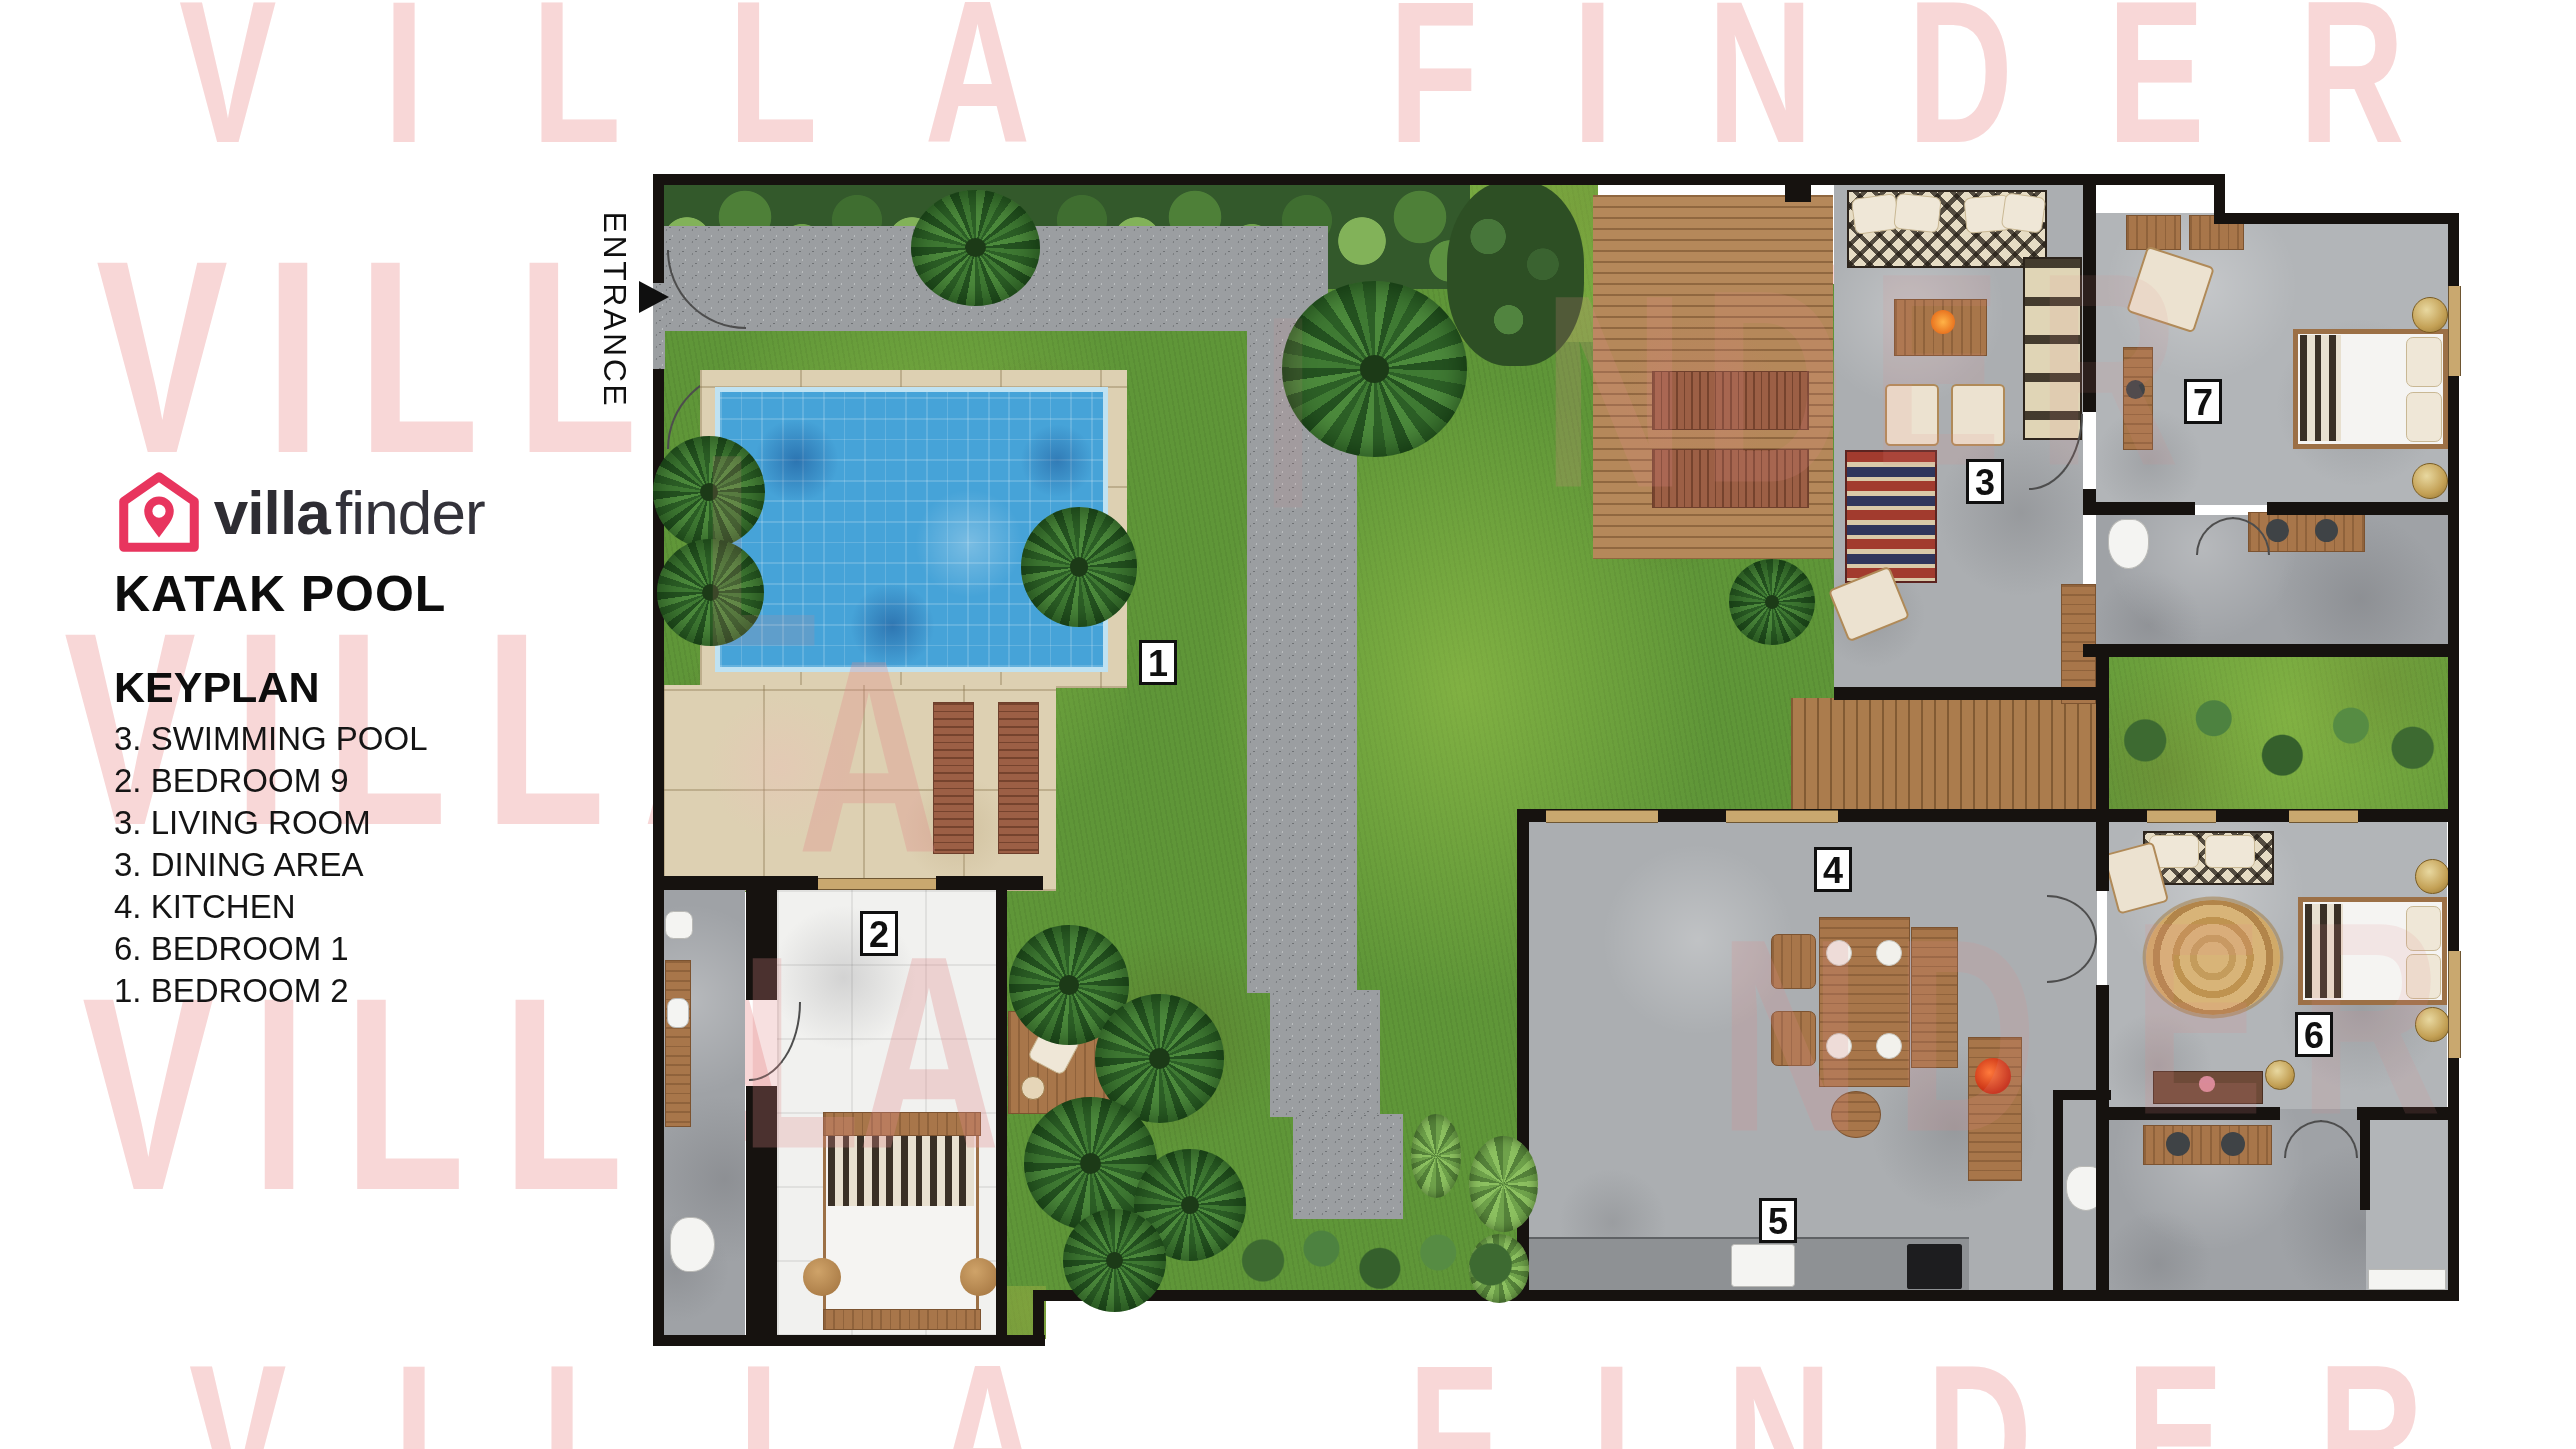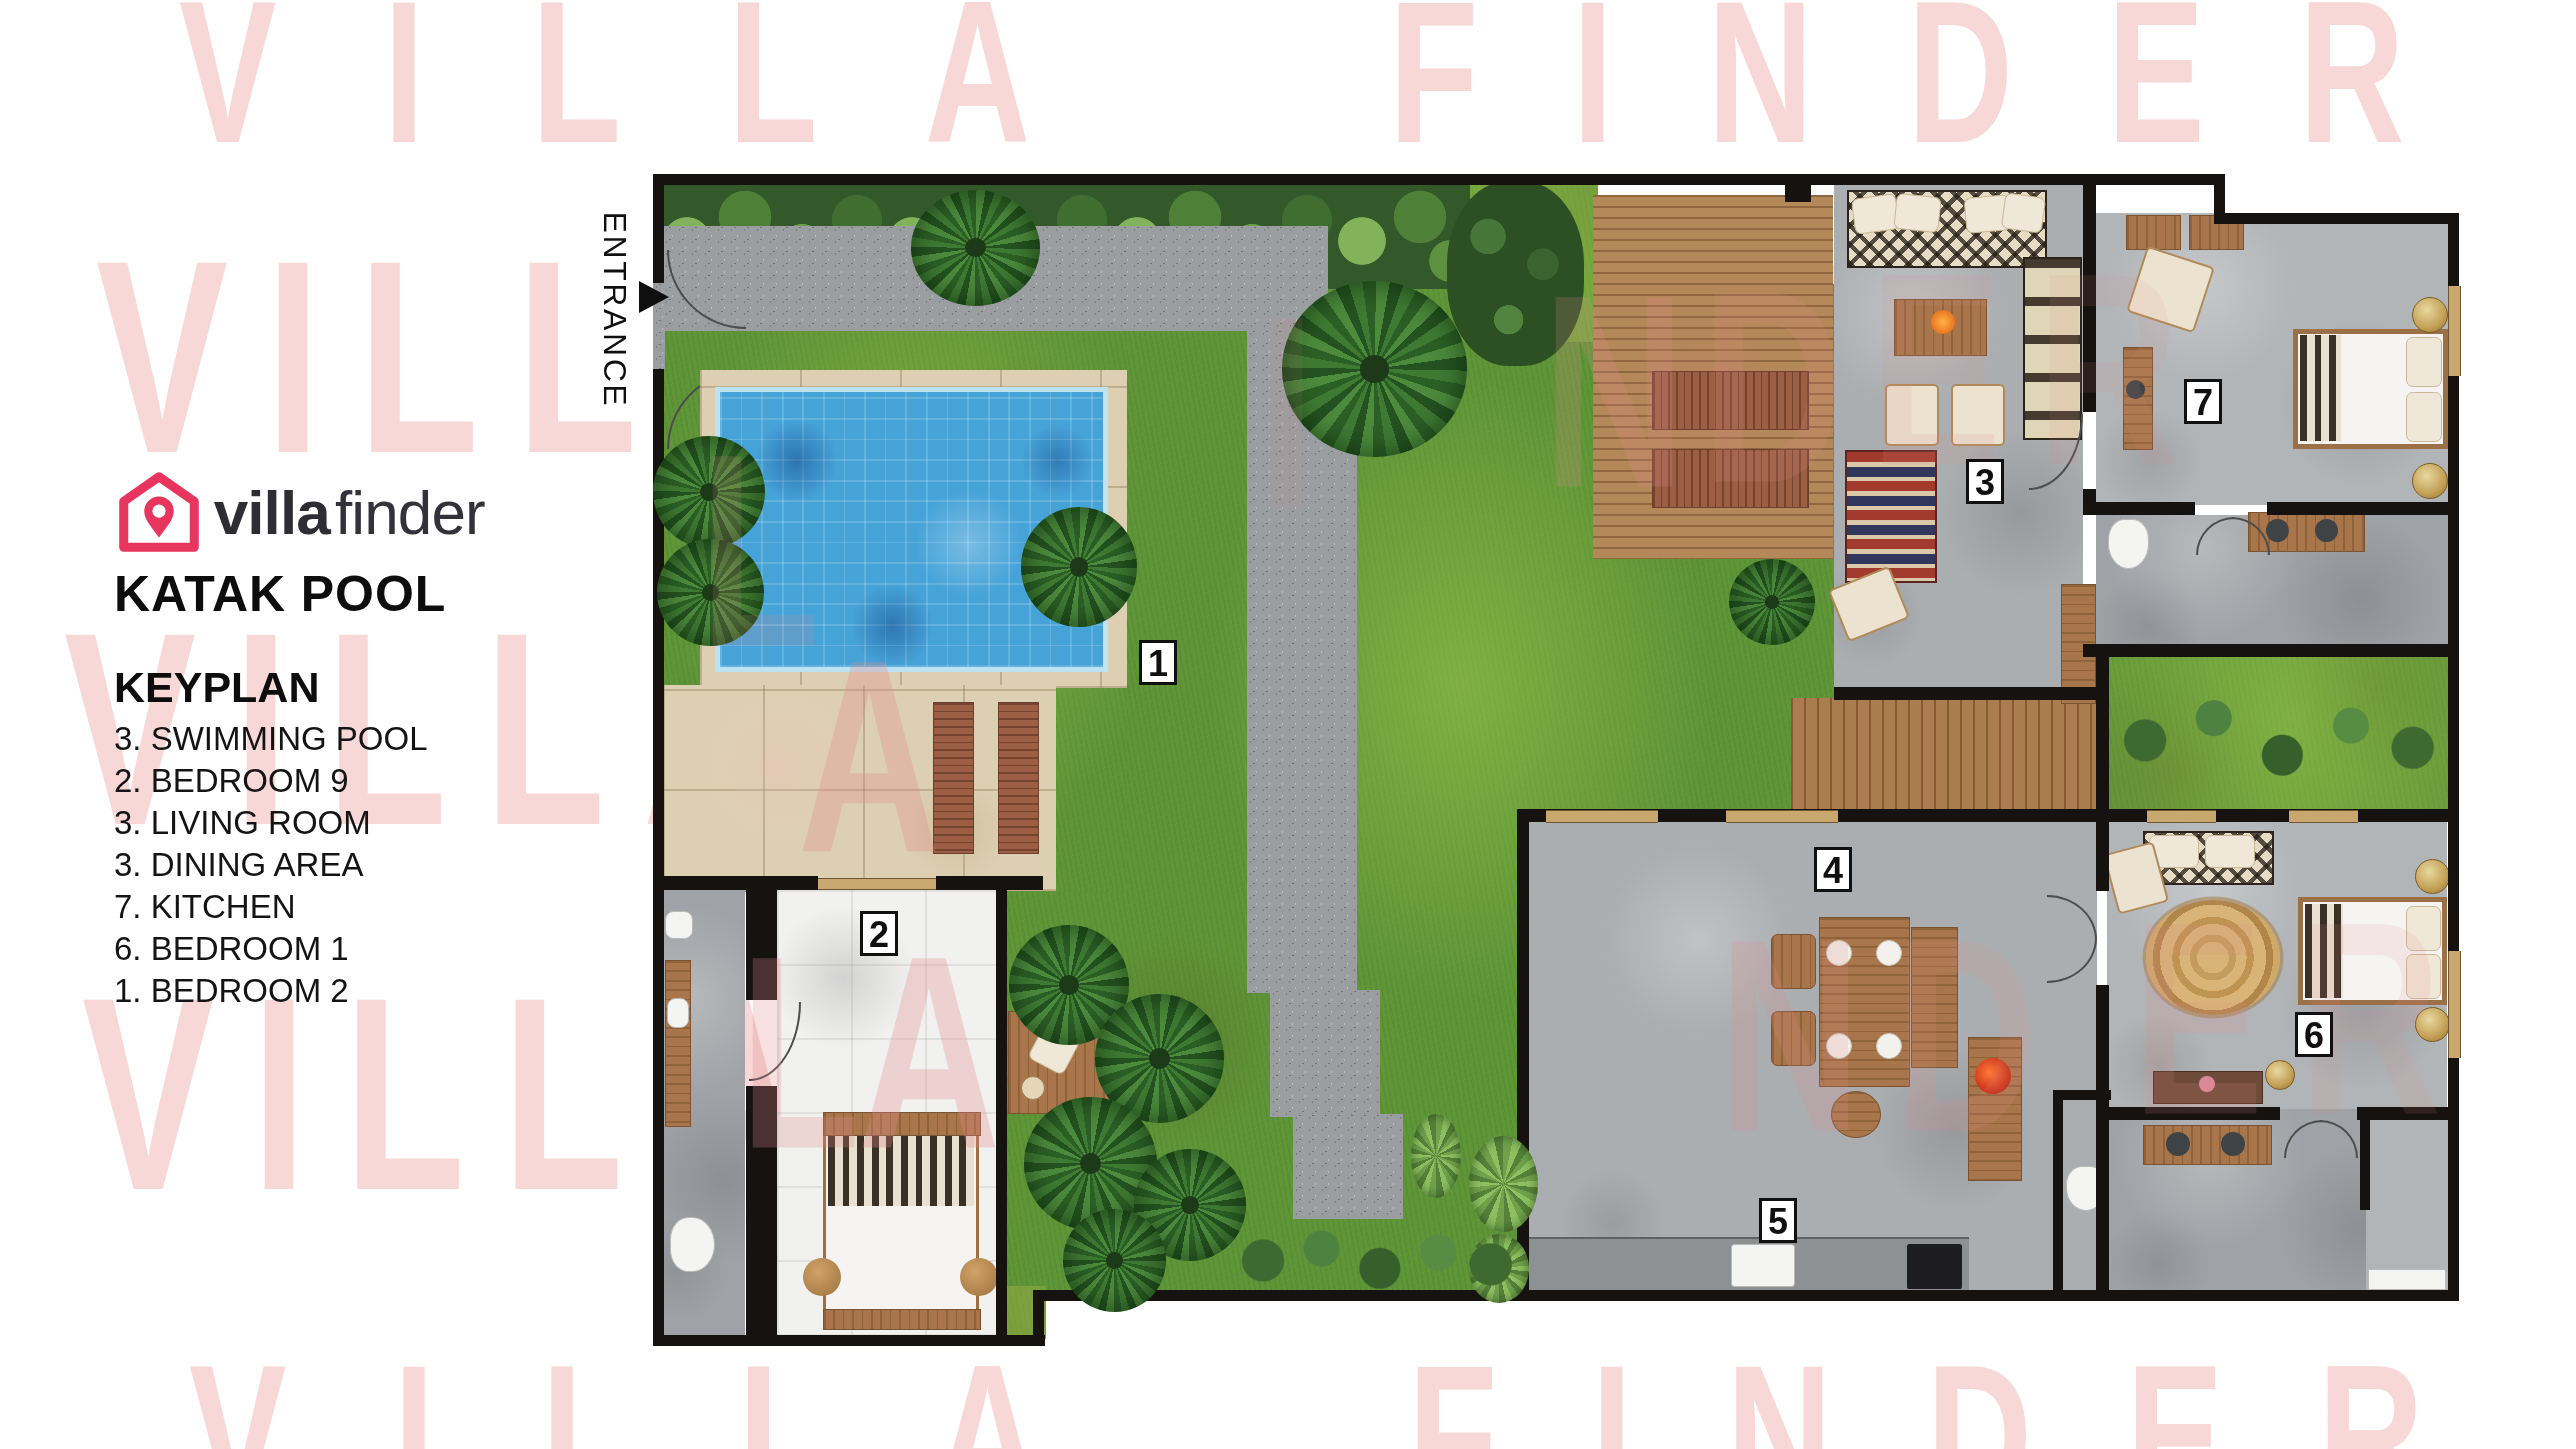--- a/index.html
+++ b/index.html
@@ -180,21 +180,21 @@
       <span class="bold">villa</span><span class="light">finder</span>
     </div>
   </div>
   <div id="villa-title" class="panel">KATAK POOL</div>
   <div id="keyplan-head" class="panel">KEYPLAN</div>
   <div id="keyplan-list" class="panel">
       <div class="kp-item">3. SWIMMING POOL</div>
       <div class="kp-item">2. BEDROOM 9</div>
       <div class="kp-item">3. LIVING ROOM</div>
       <div class="kp-item">3. DINING AREA</div>
-      <div class="kp-item">7. KITCHEN</div>
+      <div class="kp-item">4. KITCHEN</div>
       <div class="kp-item">6. BEDROOM 1</div>
       <div class="kp-item">1. BEDROOM 2</div>
     </div>
 
   <div id="entrance-label">ENTRANCE</div>
   <div id="entrance-arrow"></div>
 
   <div id="plan">
 
     <div class="abs lawn" style="left:354px;top:110px;width:827px;height:1009px;"></div>

